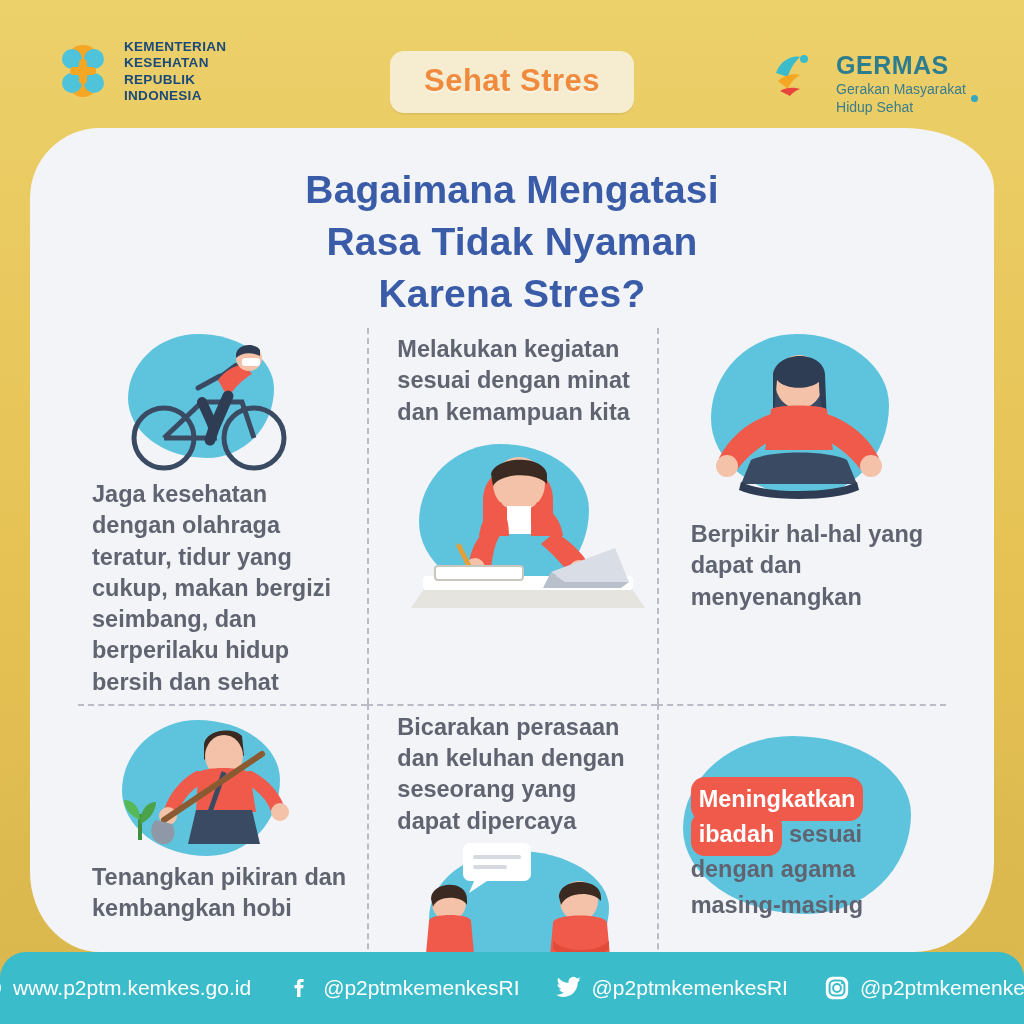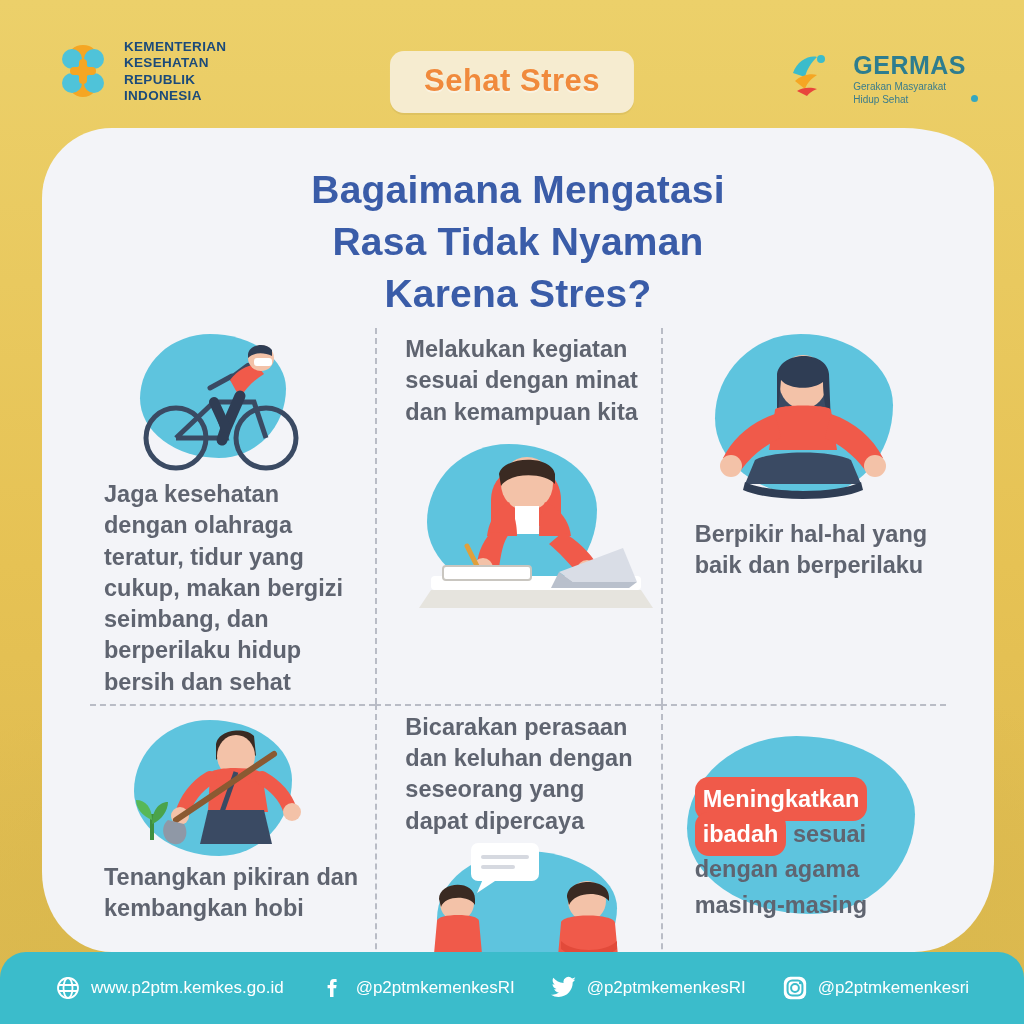--- a/index.html
+++ b/index.html
@@ -42,30 +42,29 @@
   .title-badge span {
     font-size: 31px; font-weight: bold; color: #f08a3c;
     letter-spacing: .5px;
     text-shadow: 0 2px 0 rgba(255,255,255,.4);
   }
   .germas {
     position: absolute; right: 58px; top: 44px;
     display: flex; align-items: flex-start; gap: 18px;
   }
   .germas-text-main { font-size: 25px; font-weight: bold; color: #2d7d8f; letter-spacing: .5px; }
-  .germas-text-sub { font-size: 10px; color: #3a7c8c; line-height: 1.25; margin-top: 1px; }
+  .germas-text-sub { font-size: 14px; color: #3a7c8c; line-height: 1.25; margin-top: 1px; }
   .germas-dot { position: absolute; right: -12px; top: 44px; width: 7px; height: 7px; border-radius: 50%; background: #35a7bf; }
 
   
   .card {
     position: absolute;
     left: 30px; right: 30px; top: 128px; bottom: 72px;
     background: #f3f4f8;
     border-radius: 70px 90px 80px 70px / 70px 60px 90px 80px;
-    margin-left: 12px;
   }
 
   .main-heading {
     text-align: center;
     padding-top: 36px;
     color: #3a5ca8;
     font-size: 39px; font-weight: bold; line-height: 1.33;
     letter-spacing: .2px;
   }
 
@@ -109,21 +108,21 @@
 
   
   .footer {
     position: absolute; left: 0; right: 0; bottom: 0; height: 72px;
     background: #3bbccb;
     display: flex; align-items: center; justify-content: center;
     gap: 0px;
     border-radius: 26px 26px 0 0;
   }
   .fitem { display: flex; align-items: center; gap: 10px; padding: 0 18px; }
-  .fitem span { color: #ffffff; font-size: 17px; }
+  .fitem span { color: #ffffff; font-size: 21px; }
   .ficon { width: 26px; height: 26px; display: flex; align-items: center; justify-content: center; }
 
   svg { display: block; }
 </style>
 </head>
 <body>
 
 <div class="poster">
 
   <div class="header">
@@ -233,21 +232,21 @@
             <path d="M100 40 C104 16 150 16 152 40 L154 92 C148 76 146 60 146 48 C136 56 112 56 104 46 L100 92 Z" fill="#2f3d54"></path>
             <path d="M98 76 C98 70 154 70 154 76 L160 116 L92 116 Z" fill="#f05a4a"></path>
             <path d="M98 80 C74 88 56 104 46 124 L64 136 C76 120 90 110 104 104 Z" fill="#f05a4a"></path>
             <path d="M154 80 C178 88 196 104 206 124 L188 136 C176 120 162 110 148 104 Z" fill="#f05a4a"></path>
             <circle cx="54" cy="132" r="11" fill="#f3c2a8"></circle>
             <circle cx="198" cy="132" r="11" fill="#f3c2a8"></circle>
             <path d="M78 126 C96 116 156 116 174 126 L184 150 L68 150 Z" fill="#3a4a63"></path>
             <path d="M68 148 C92 160 160 160 184 148 L186 156 C160 168 92 168 66 156 Z" fill="#2f3d54"></path>
           </svg>
         </div>
-        <div class="cell-text" style="padding-left:18px;">Berpikir hal-hal yang baik dan berperilaku</div>
+        <div class="cell-text" style="padding-left:18px;">Berpikir hal-hal yang dapat dan menyenangkan</div>
       </div>
 
       <div class="cell c1 r2">
         <div class="art" style="height:150px;">
           <div class="blob" style="left:30px; top:8px; width:158px; height:136px;"></div>
           <svg width="250" height="150" viewBox="0 0 250 150" style="position:absolute;left:0;top:0;">
             <path d="M112 34 C112 18 140 14 150 24 L152 44 C142 36 120 38 112 48 Z" fill="#3a2a22"></path>
             <ellipse cx="132" cy="44" rx="19" ry="21" fill="#f3c2a8"></ellipse>
             <path d="M106 62 C106 54 156 54 158 62 L164 100 L104 100 Z" fill="#f05a4a"></path>
             <path d="M132 60 L118 100" stroke="#3a4a63" stroke-width="5" fill="none"></path>

